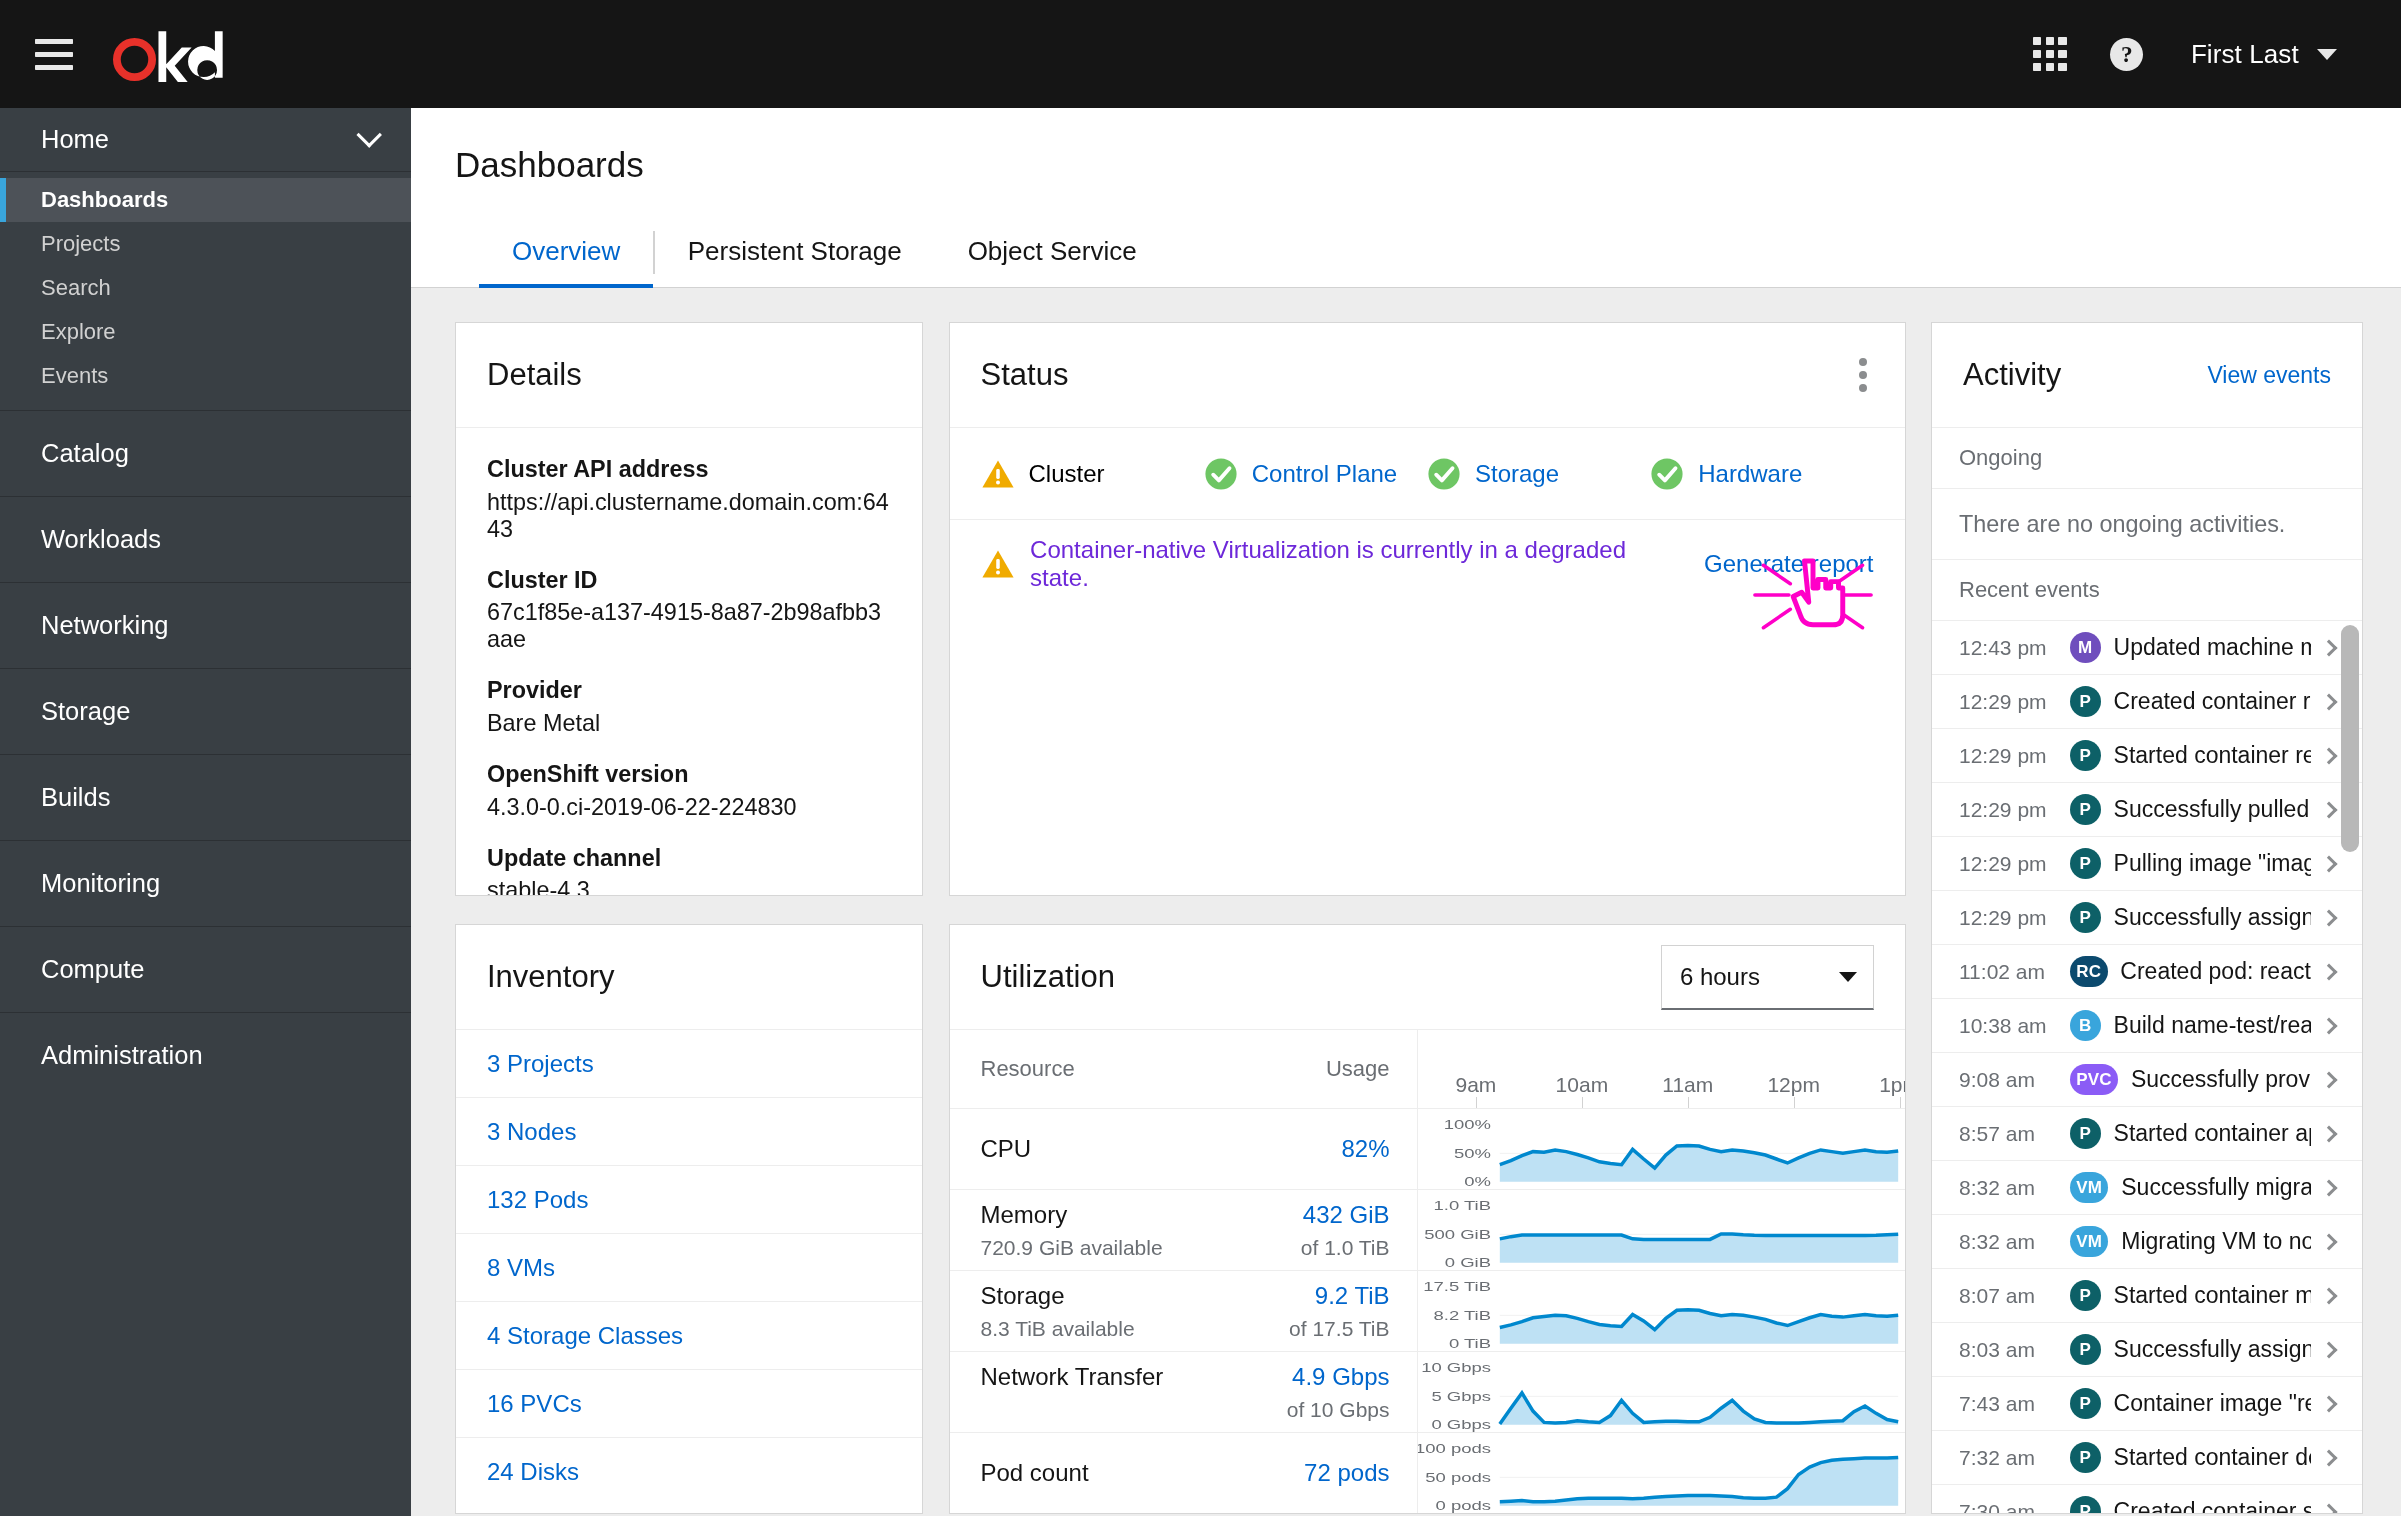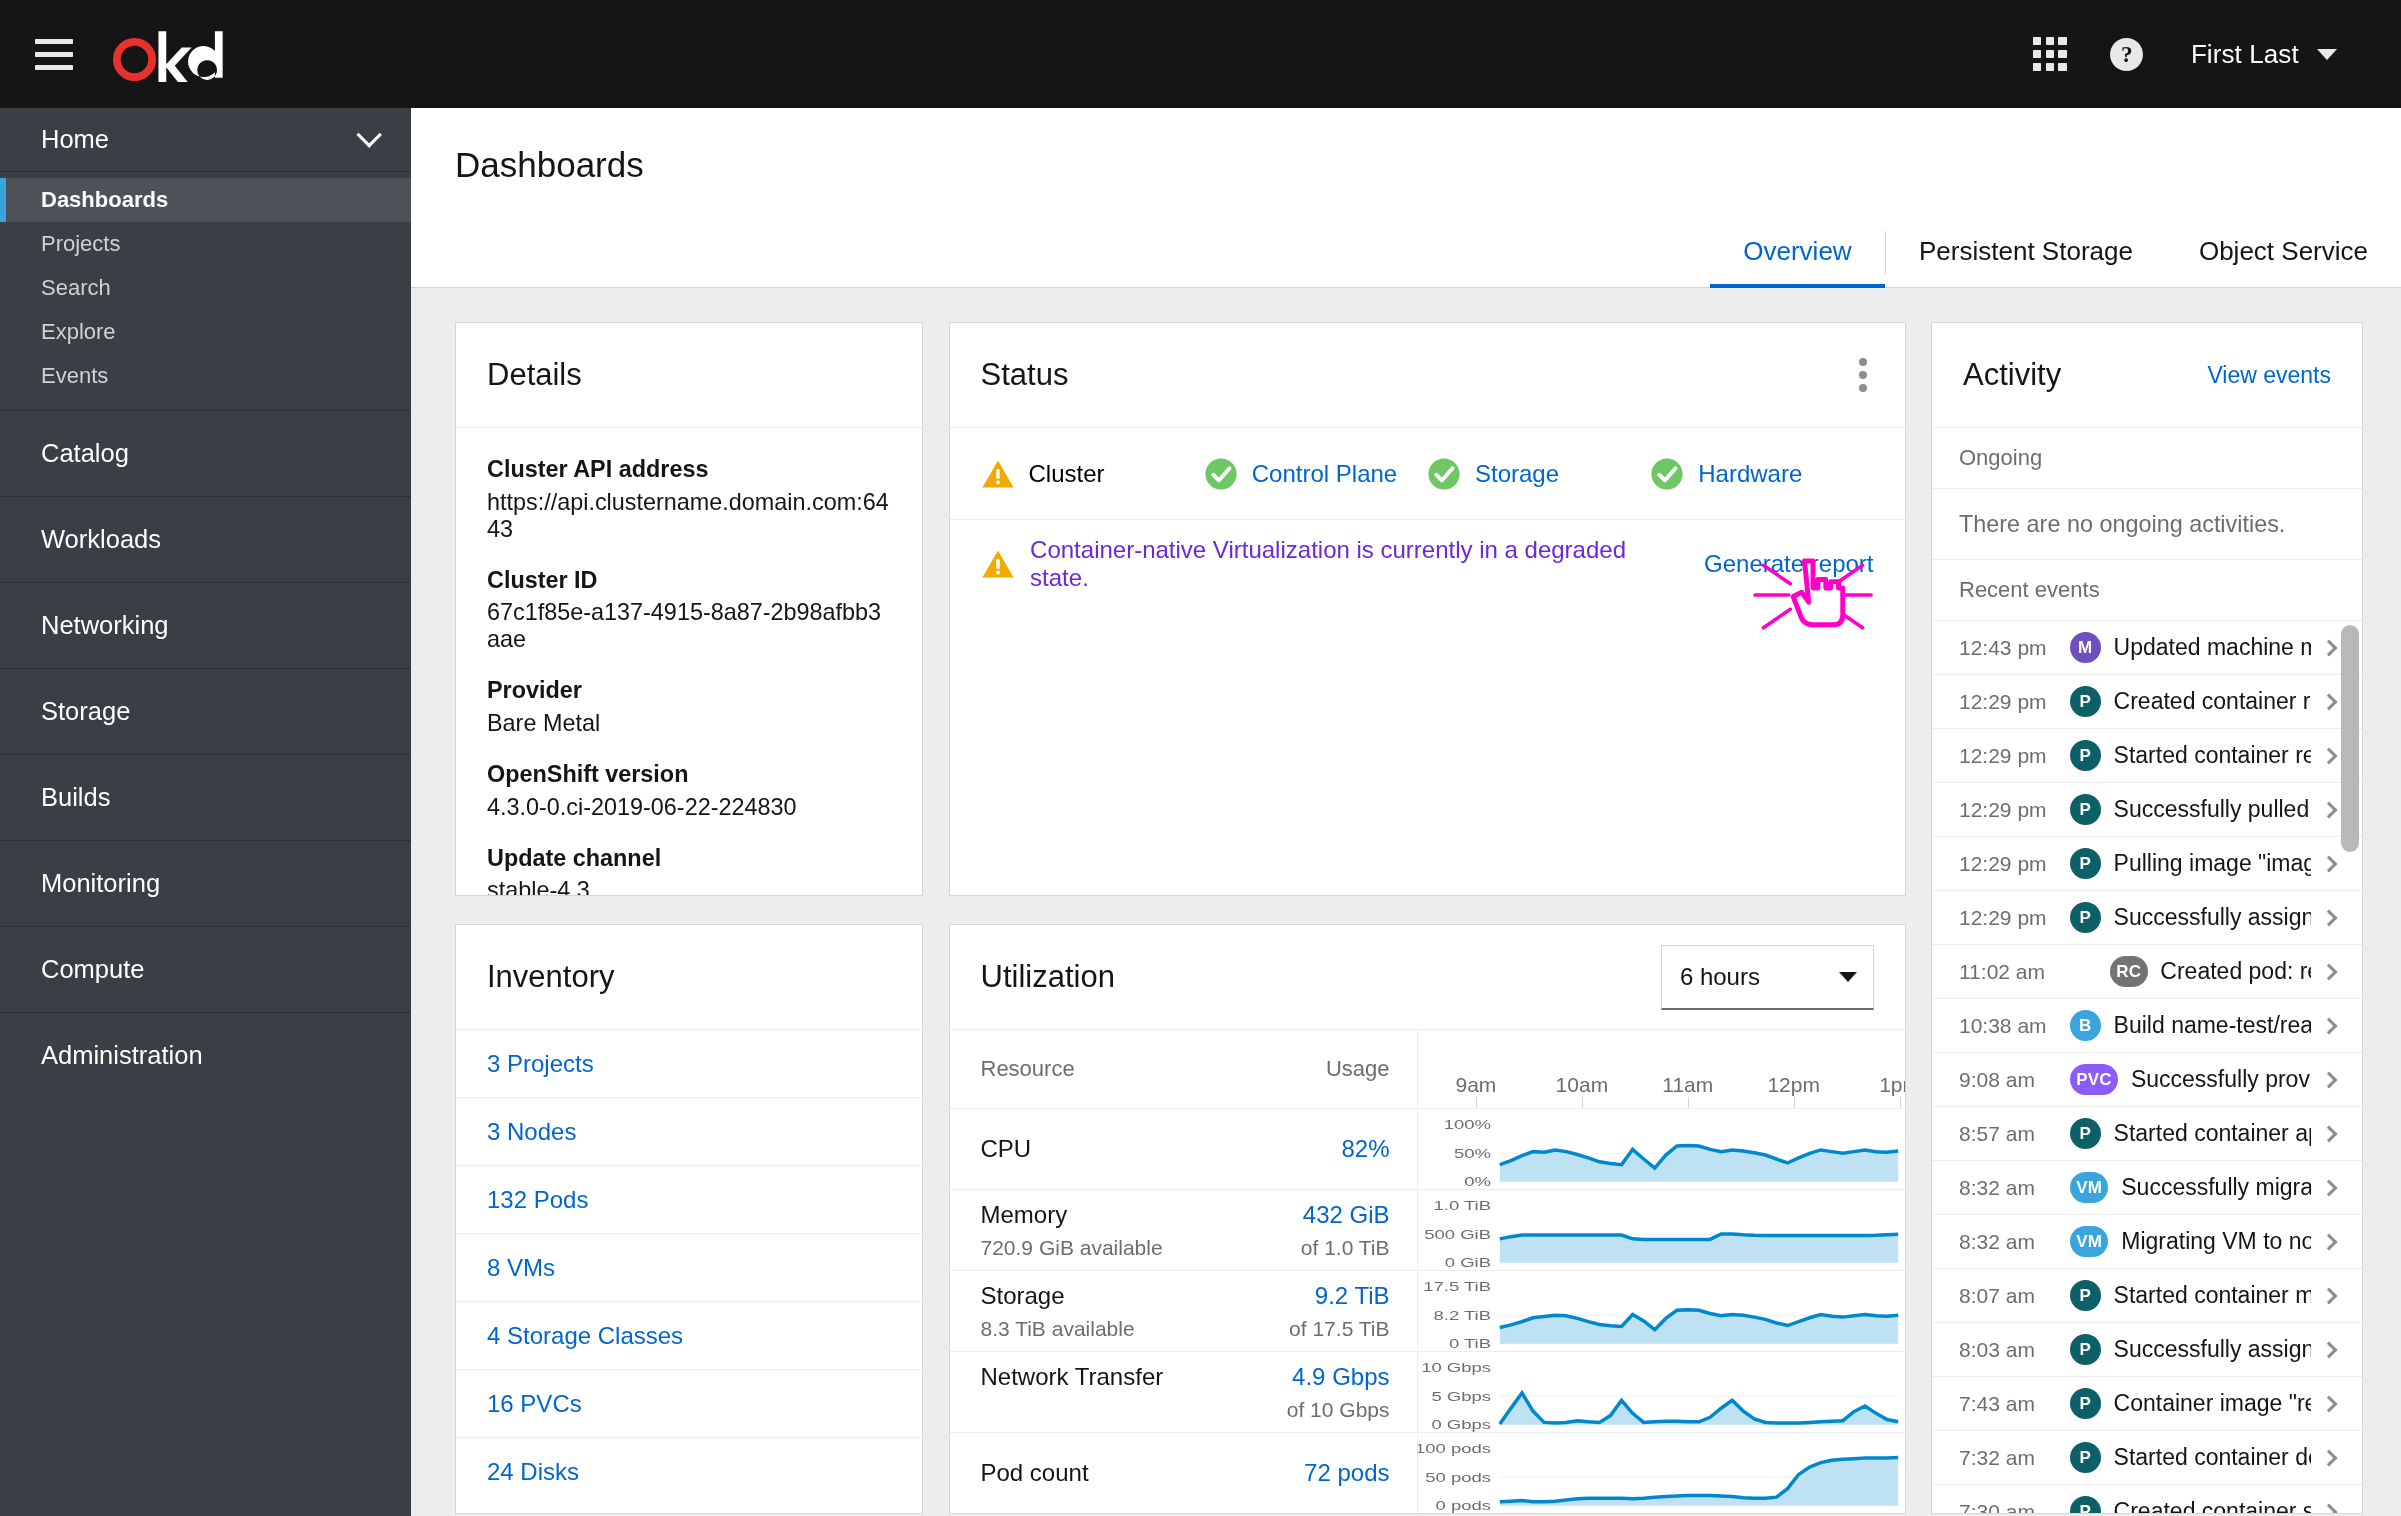--- a/index.html
+++ b/index.html
@@ -60,21 +60,21 @@
   .nav-item {
     height: 86px; display: flex; align-items: center; padding-left: 41px;
     color: #fff; font-size: 25.5px; cursor: pointer; border-top: 0.7px solid #2c3034;
   }
   .nav-item:first-of-type { border-top: 0.7px solid #2c3034; }
 
   
   .content { flex: 1; background: #ededed; display: flex; flex-direction: column; min-width: 0; }
   .page-head { background: #fff; padding: 37px 0 0 44px; }
   .page-title { font-size: 35px; color: #151515; font-weight: normal; padding-bottom: 33px; }
-  .tabs { display: flex; background: #fff; border-bottom: 1.4px solid #d2d2d2; padding-left: 44px; justify-content: flex-end; }
+  .tabs { display: flex; background: #fff; border-bottom: 1.4px solid #d2d2d2; padding-left: 68px; }
   .tab {
     padding: 18.4px 33px 17px; font-size: 26px; color: #151515; cursor: pointer;
     position: relative; border-bottom: 4.3px solid transparent; margin-bottom: -1.4px;
   }
   .tab.active { color: #0066cc; border-bottom-color: #0066cc; }
   .tab-div { width: 1.4px; background: #d2d2d2; margin: 12.8px 0; }
 
   
   .dash {
     flex: 1; padding: 34px 38px 3px 44px; display: grid; min-height: 0;
@@ -420,21 +420,21 @@
                 <span class="act-chev"></span>
               </div>
               <div class="act-item">
                 <span class="act-time">12:29 pm</span>
                 <span class="badge" style="background: rgb(13, 96, 103);">P</span>
                 <span class="act-msg">Successfully assigned ap…</span>
                 <span class="act-chev"></span>
               </div>
               <div class="act-item">
                 <span class="act-time">11:02 am</span>
-                <span class="badge" style="background: #737373; margin-left: 40px;">RC</span>
+                <span class="badge" style="background: #0c4a6e;">RC</span>
                 <span class="act-msg">Created pod: react-web…</span>
                 <span class="act-chev"></span>
               </div>
               <div class="act-item">
                 <span class="act-time">10:38 am</span>
                 <span class="badge" style="background: rgb(57, 165, 220);">B</span>
                 <span class="act-msg">Build name-test/react-we…</span>
                 <span class="act-chev"></span>
               </div>
               <div class="act-item">

